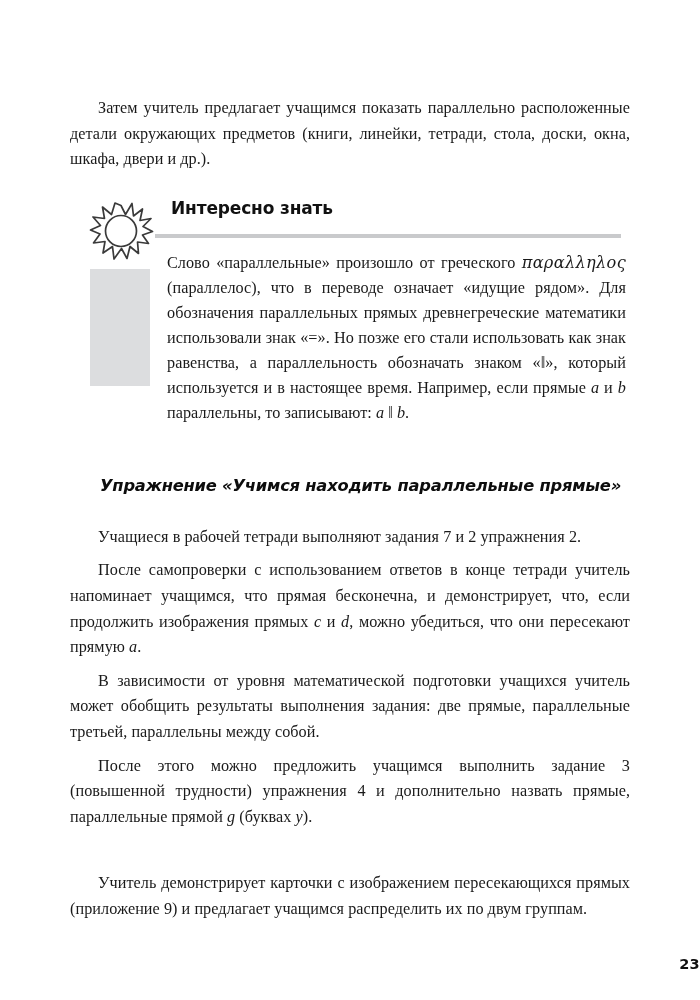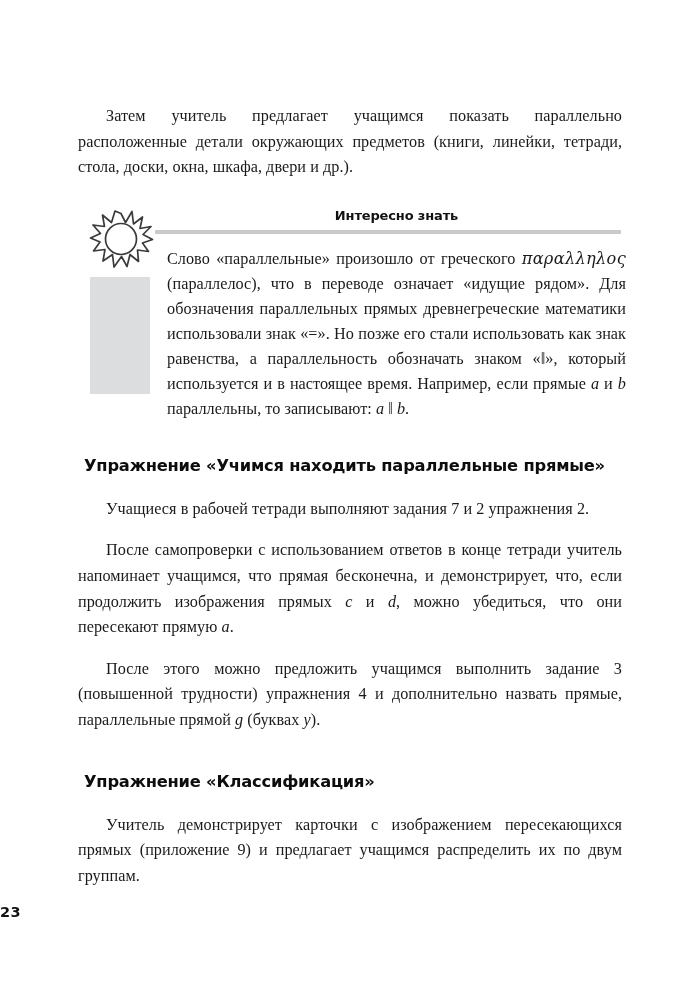--- a/index.html
+++ b/index.html
@@ -26,21 +26,21 @@
 
   .content {
     position: absolute;
     left: 62px;
     top: 88px;
     width: 576px;
   }
 
   
   p.body-par {
-    margin: 16px;
+    margin: 8px;
     font-size: 16.2px;
     line-height: 25.6px;
     text-align: justify;
     text-indent: 28px;
     hyphens: manual;
     letter-spacing: 0.05px;
   }
   p.body-par + p.body-par { margin-top: 0px; }
 
   i, .ital {
@@ -66,29 +66,28 @@
     top: 72px;
     width: 60px;
     height: 117px;
     background: #dcdddf;
   }
   .callout-main {
     margin-left: 93px;
     width: 483px;
   }
   .callout-title {
-    margin: 4px;
+    margin: 16px;
     font-family: "DejaVu Sans", "Liberation Sans", sans-serif;
     font-weight: bold;
-    font-size: 13px;
+    font-size: 17px;
     line-height: 20px;
     letter-spacing: -0.15px;
     color: #111111;
     padding-top: 1px;
-    text-align: center;
   }
   .callout-rule {
     margin-top: 4px;
     margin-bottom: 3px;
     width: 466px;
     height: 4px;
     background: #c9cacc;
   }
   .callout-text {
     margin: 12px;
@@ -99,40 +98,41 @@
     letter-spacing: 0.05px;
   }
   .greek {
     font-style: italic;
     font-family: "DejaVu Serif", "Liberation Serif", serif;
     letter-spacing: 0.3px;
   }
 
   
   h2.ex-head {
-    margin: 0;
+    margin: 16px;
     font-family: "DejaVu Sans", "Liberation Sans", sans-serif;
     font-weight: bold;
     font-size: 16.3px;
     line-height: 22px;
     letter-spacing: -0.2px;
     color: #0d0d0d;
     text-indent: 22px;
+    font-style: italic;
   }
 
   .head-gap-before { height: 21px; }
   .head-gap-after { height: 4px; }
 
   
   .folio {
     position: absolute;
     left: 0;
-    top: 904px;
+    top: 956px;
     width: 700px;
-    text-align: left;
+    text-align: right;
     font-family: "DejaVu Sans", "Liberation Sans", sans-serif;
     font-weight: bold;
     font-size: 14.5px;
     color: #111111;
     letter-spacing: 0.3px;
   }
 </style>
 </head>
 <body>
 
@@ -171,27 +171,27 @@
 
     <div class="head-gap-before"></div>
 
     <h2 class="ex-head">Упражнение «Учимся находить параллельные прямые»</h2>
     <div class="head-gap-after"></div>
 
     <p class="body-par">Учащиеся в рабочей тетради выполняют задания 7 и 2 упражнения 2.</p>
 
     <p class="body-par"><span>После самопроверки с использованием ответов в конце тетради учитель напоминает учащимся, что прямая бесконечна, и демонстрирует, что, если продолжить изображения прямых </span><i>c</i><span> и </span><i>d</i><span>, можно убедиться, что они пересекают прямую </span><i>a</i><span>.</span></p>
 
+    <p class="body-par">В зависимости от уровня математической подготовки учащихся учитель может обобщить результаты выполнения задания: две прямые, параллельные третьей, параллельны между собой.</p>
 
 
     <p class="body-par"><span>После этого можно предложить учащимся выполнить задание 3 (повышенной трудности) упражнения 4 и дополнительно назвать прямые, параллельные прямой </span><i>g</i><span> (буквах </span><i>y</i><span>).</span></p>
 
     <div class="head-gap-before"></div>
 
-    <h2 class="ex-head">Упражнение «Классификация»</h2>
     <div class="head-gap-after"></div>
 
     <p class="body-par">Учитель демонстрирует карточки с изображением пересекающихся прямых (приложение 9) и предлагает учащимся распределить их по двум группам.</p>
 
   </div>
 
   <div class="folio">23</div>
 
 </div>
 

